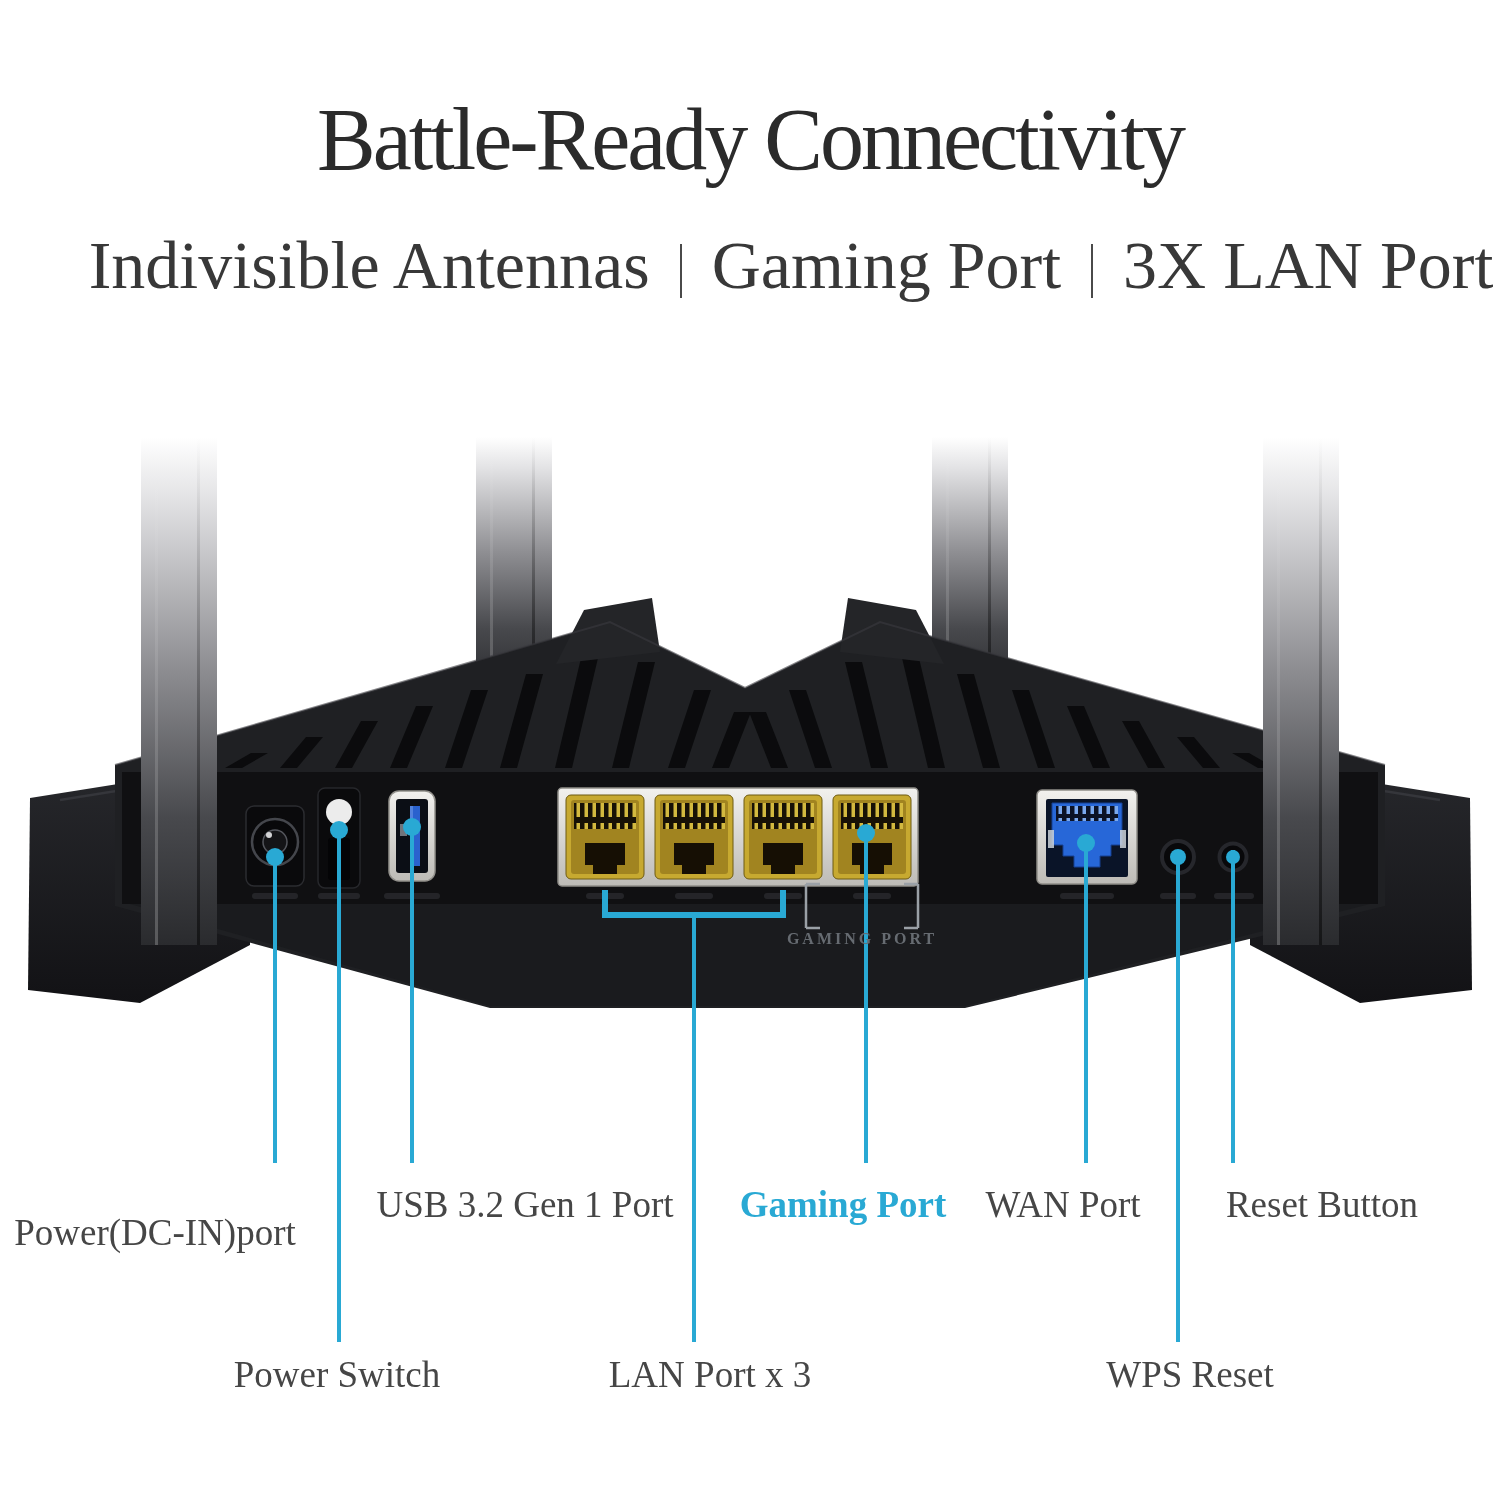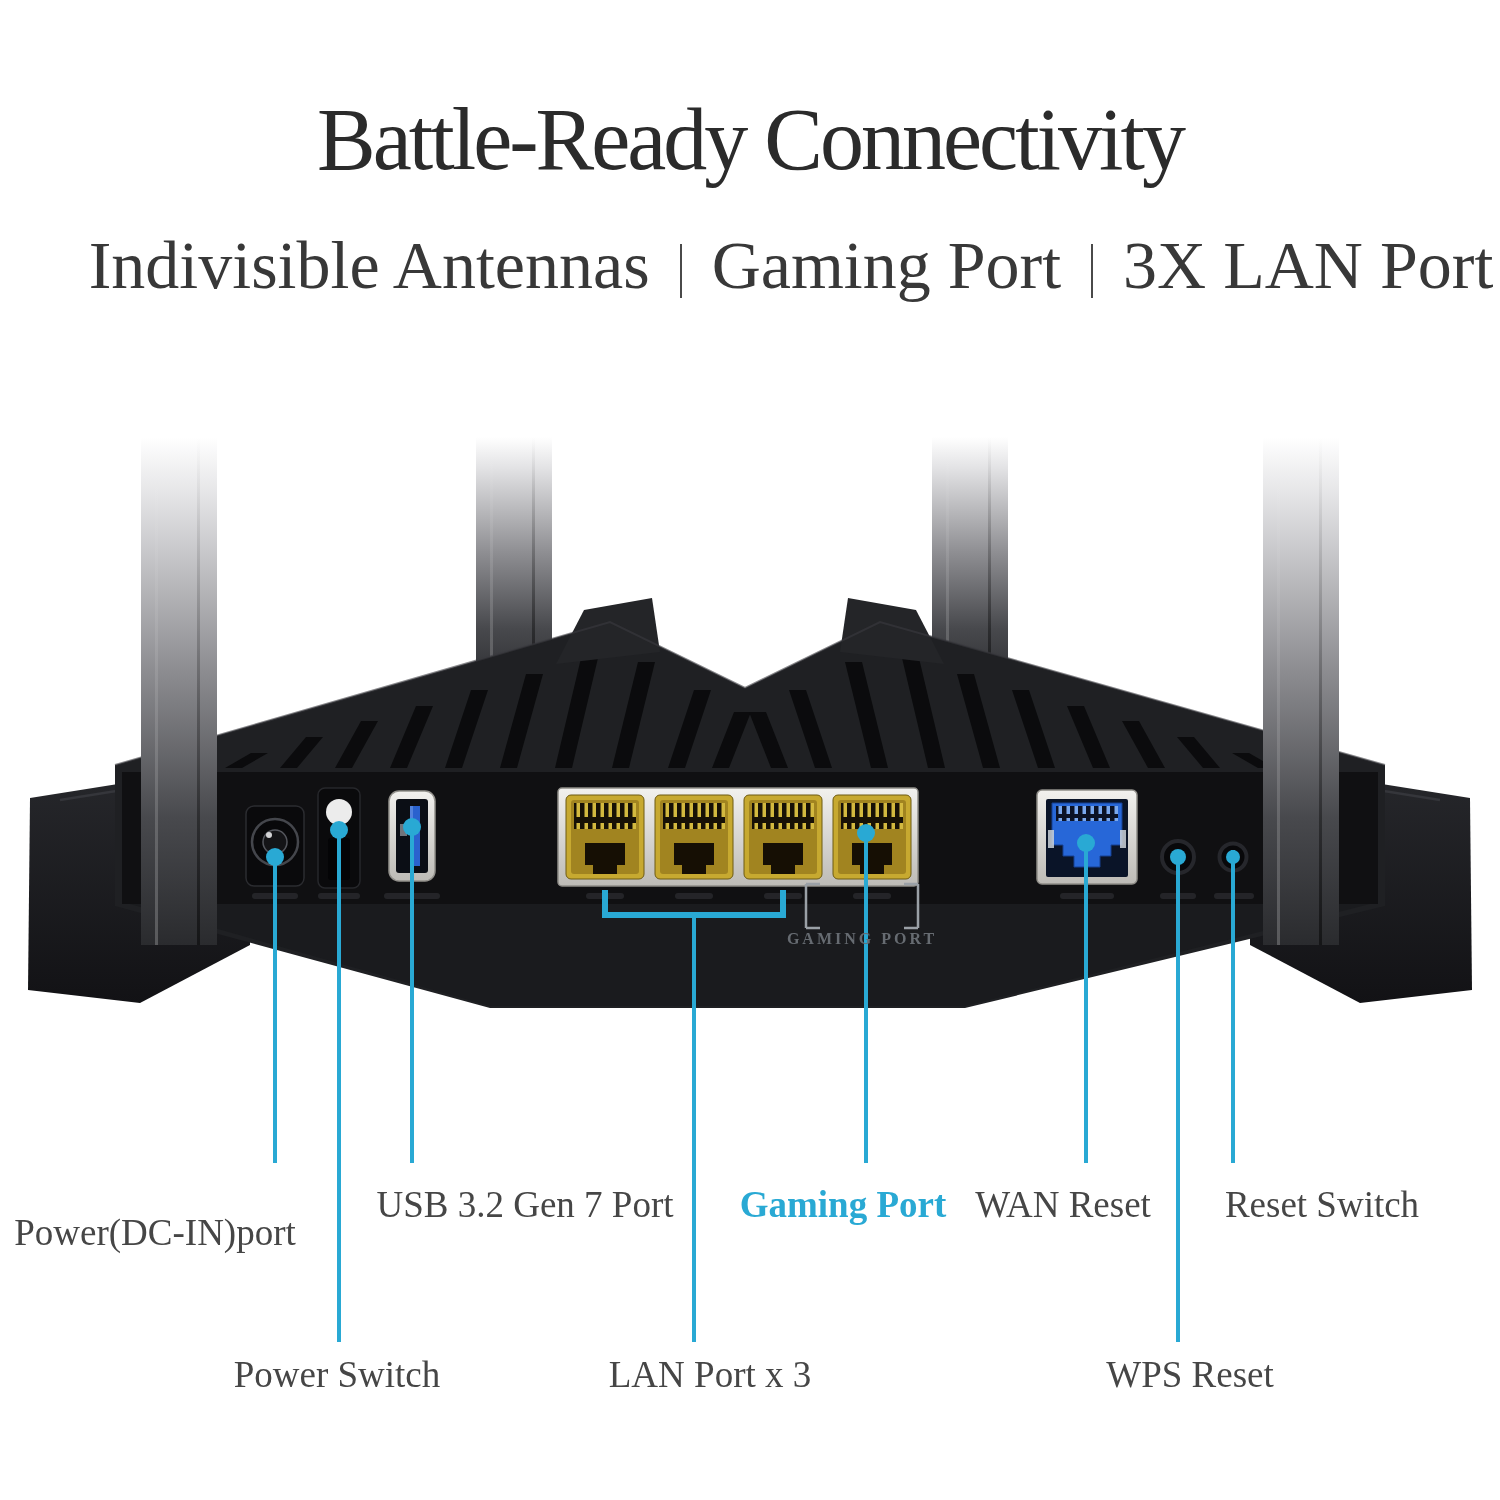--- a/index.html
+++ b/index.html
@@ -216,22 +216,22 @@
       <circle cx="866" cy="833" r="9"></circle>
       <circle cx="1086" cy="843" r="9"></circle>
       <circle cx="1178" cy="857" r="8"></circle>
       <circle cx="1233" cy="857" r="7"></circle>
     </g>
   </svg>
 
   <div class="panel-text" style="left:862px;top:930px;">GAMING PORT</div>
 
   <div class="callout" style="left:155px;top:1186px;margin-top:28px;">Power(DC-IN)port</div>
-  <div class="callout" style="left:525px;top:1186px;">USB 3.2 Gen 7 Port</div>
+  <div class="callout" style="left:525px;top:1186px;">USB 3.2 Gen 1 Port</div>
   <div class="callout accent" style="left:843px;top:1186px;">Gaming Port</div>
-  <div class="callout" style="left:1063px;top:1186px;">WAN Reset</div>
-  <div class="callout" style="left:1322px;top:1186px;">Reset Switch</div>
+  <div class="callout" style="left:1063px;top:1186px;">WAN Port</div>
+  <div class="callout" style="left:1322px;top:1186px;">Reset Button</div>
 
   <div class="callout" style="left:337px;top:1356px;">Power Switch</div>
   <div class="callout" style="left:710px;top:1356px;text-align:center;">LAN Port x 3</div>
   <div class="callout" style="left:1190px;top:1356px;">WPS Reset</div>
 
 </div>
 
 </body></html>

